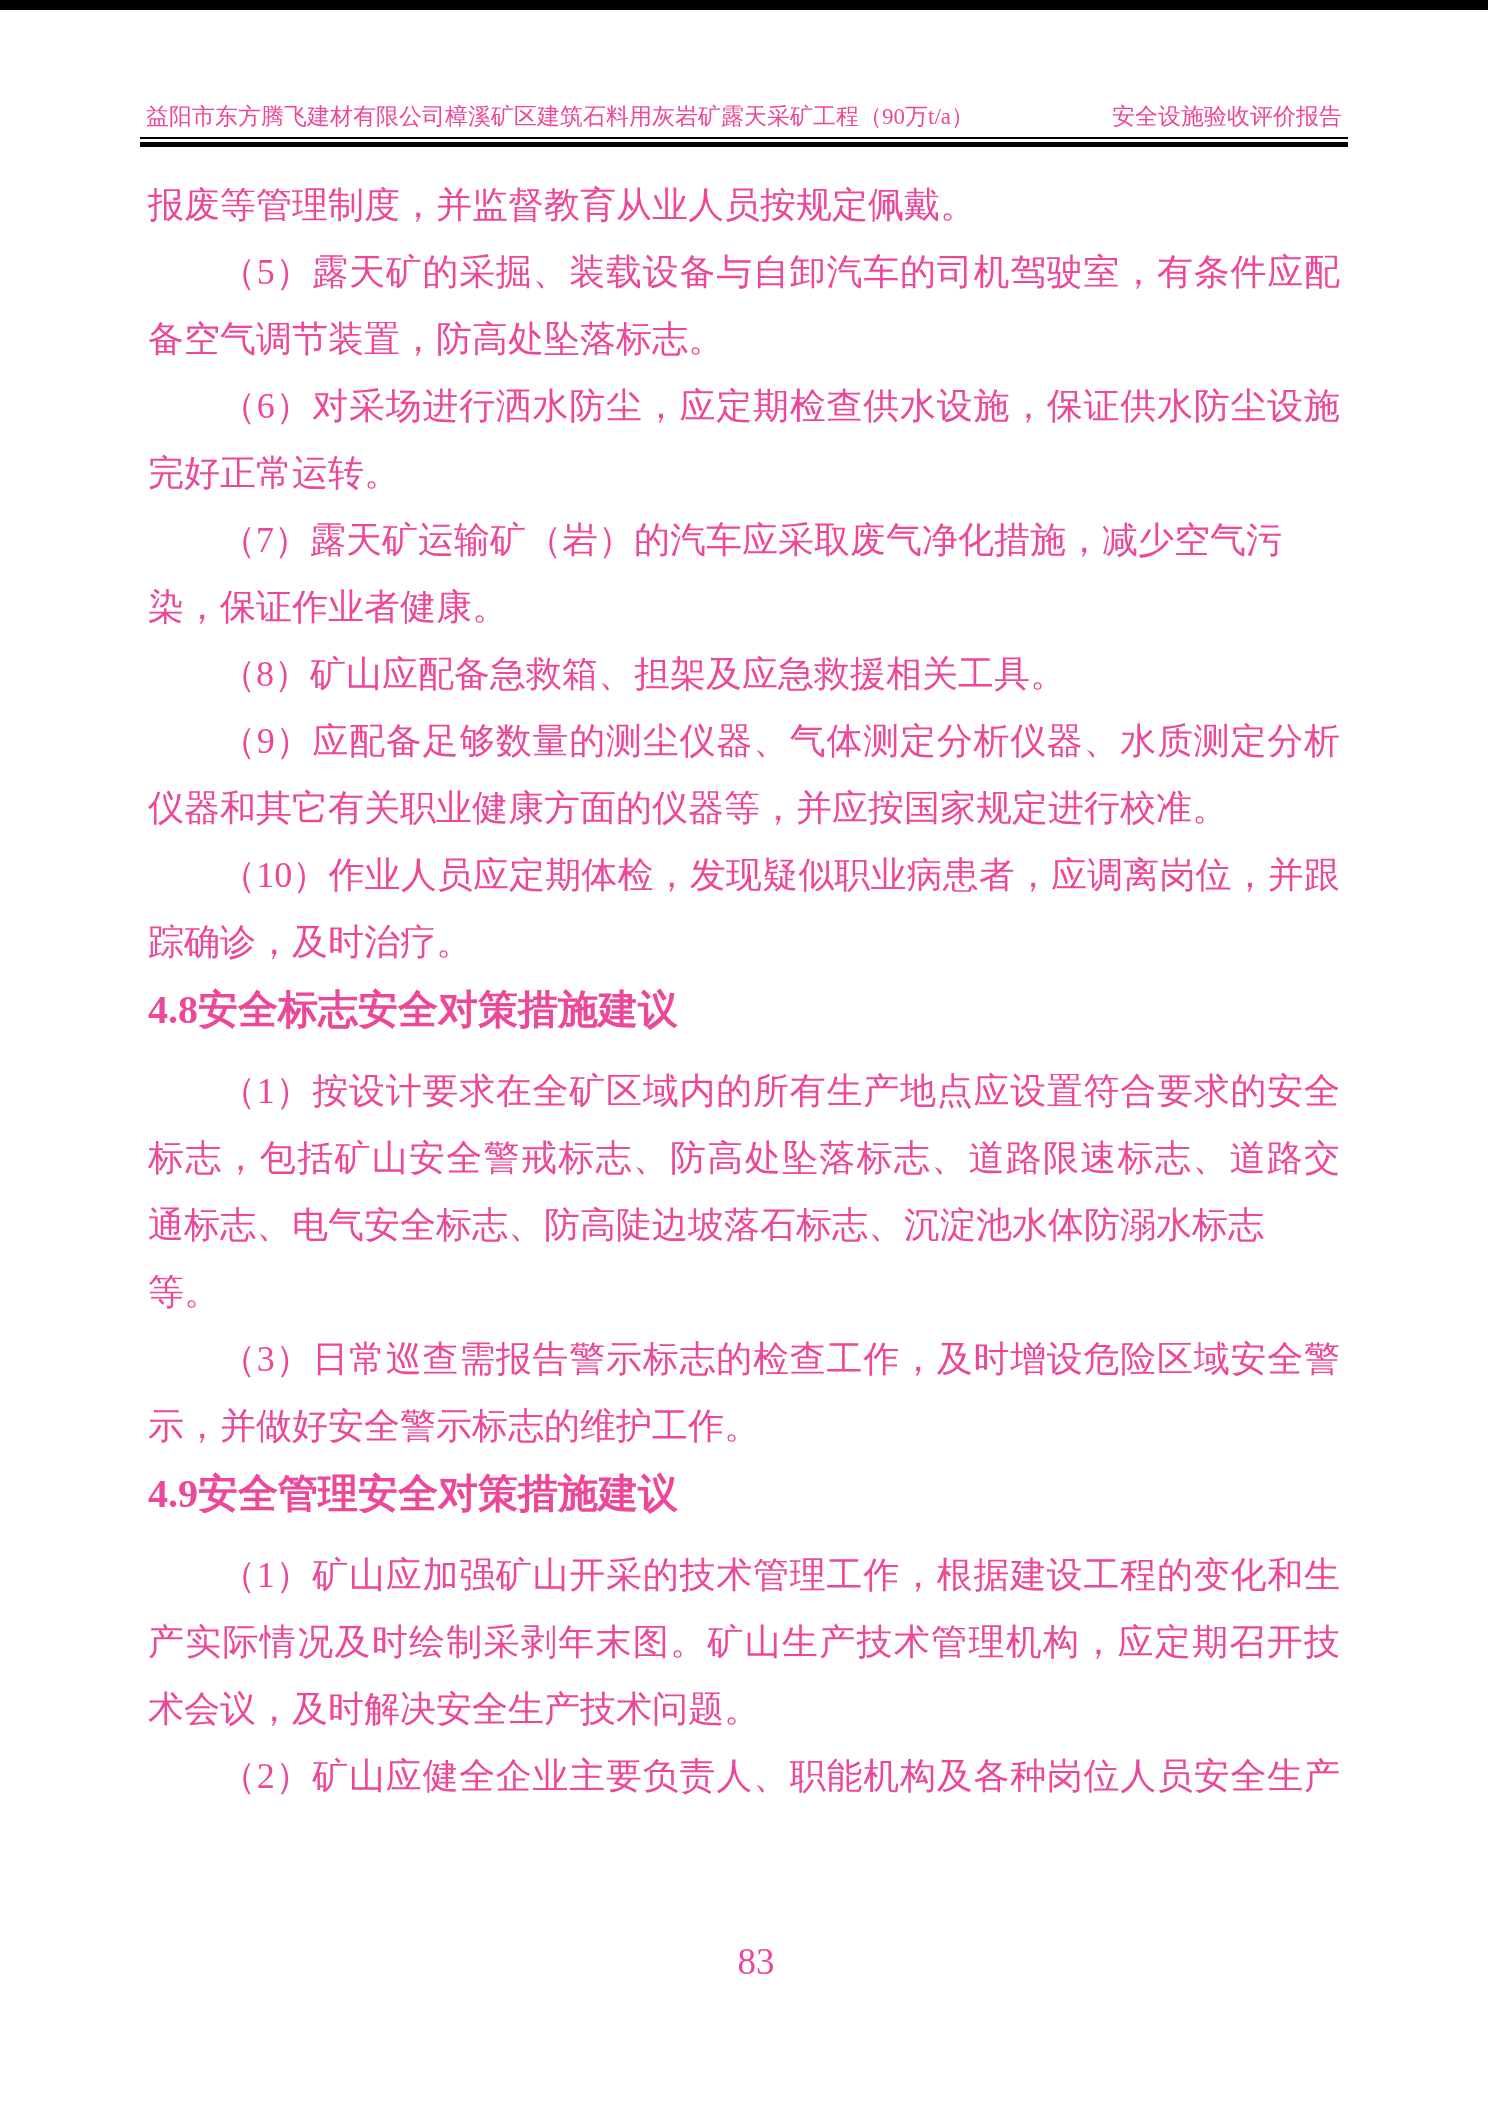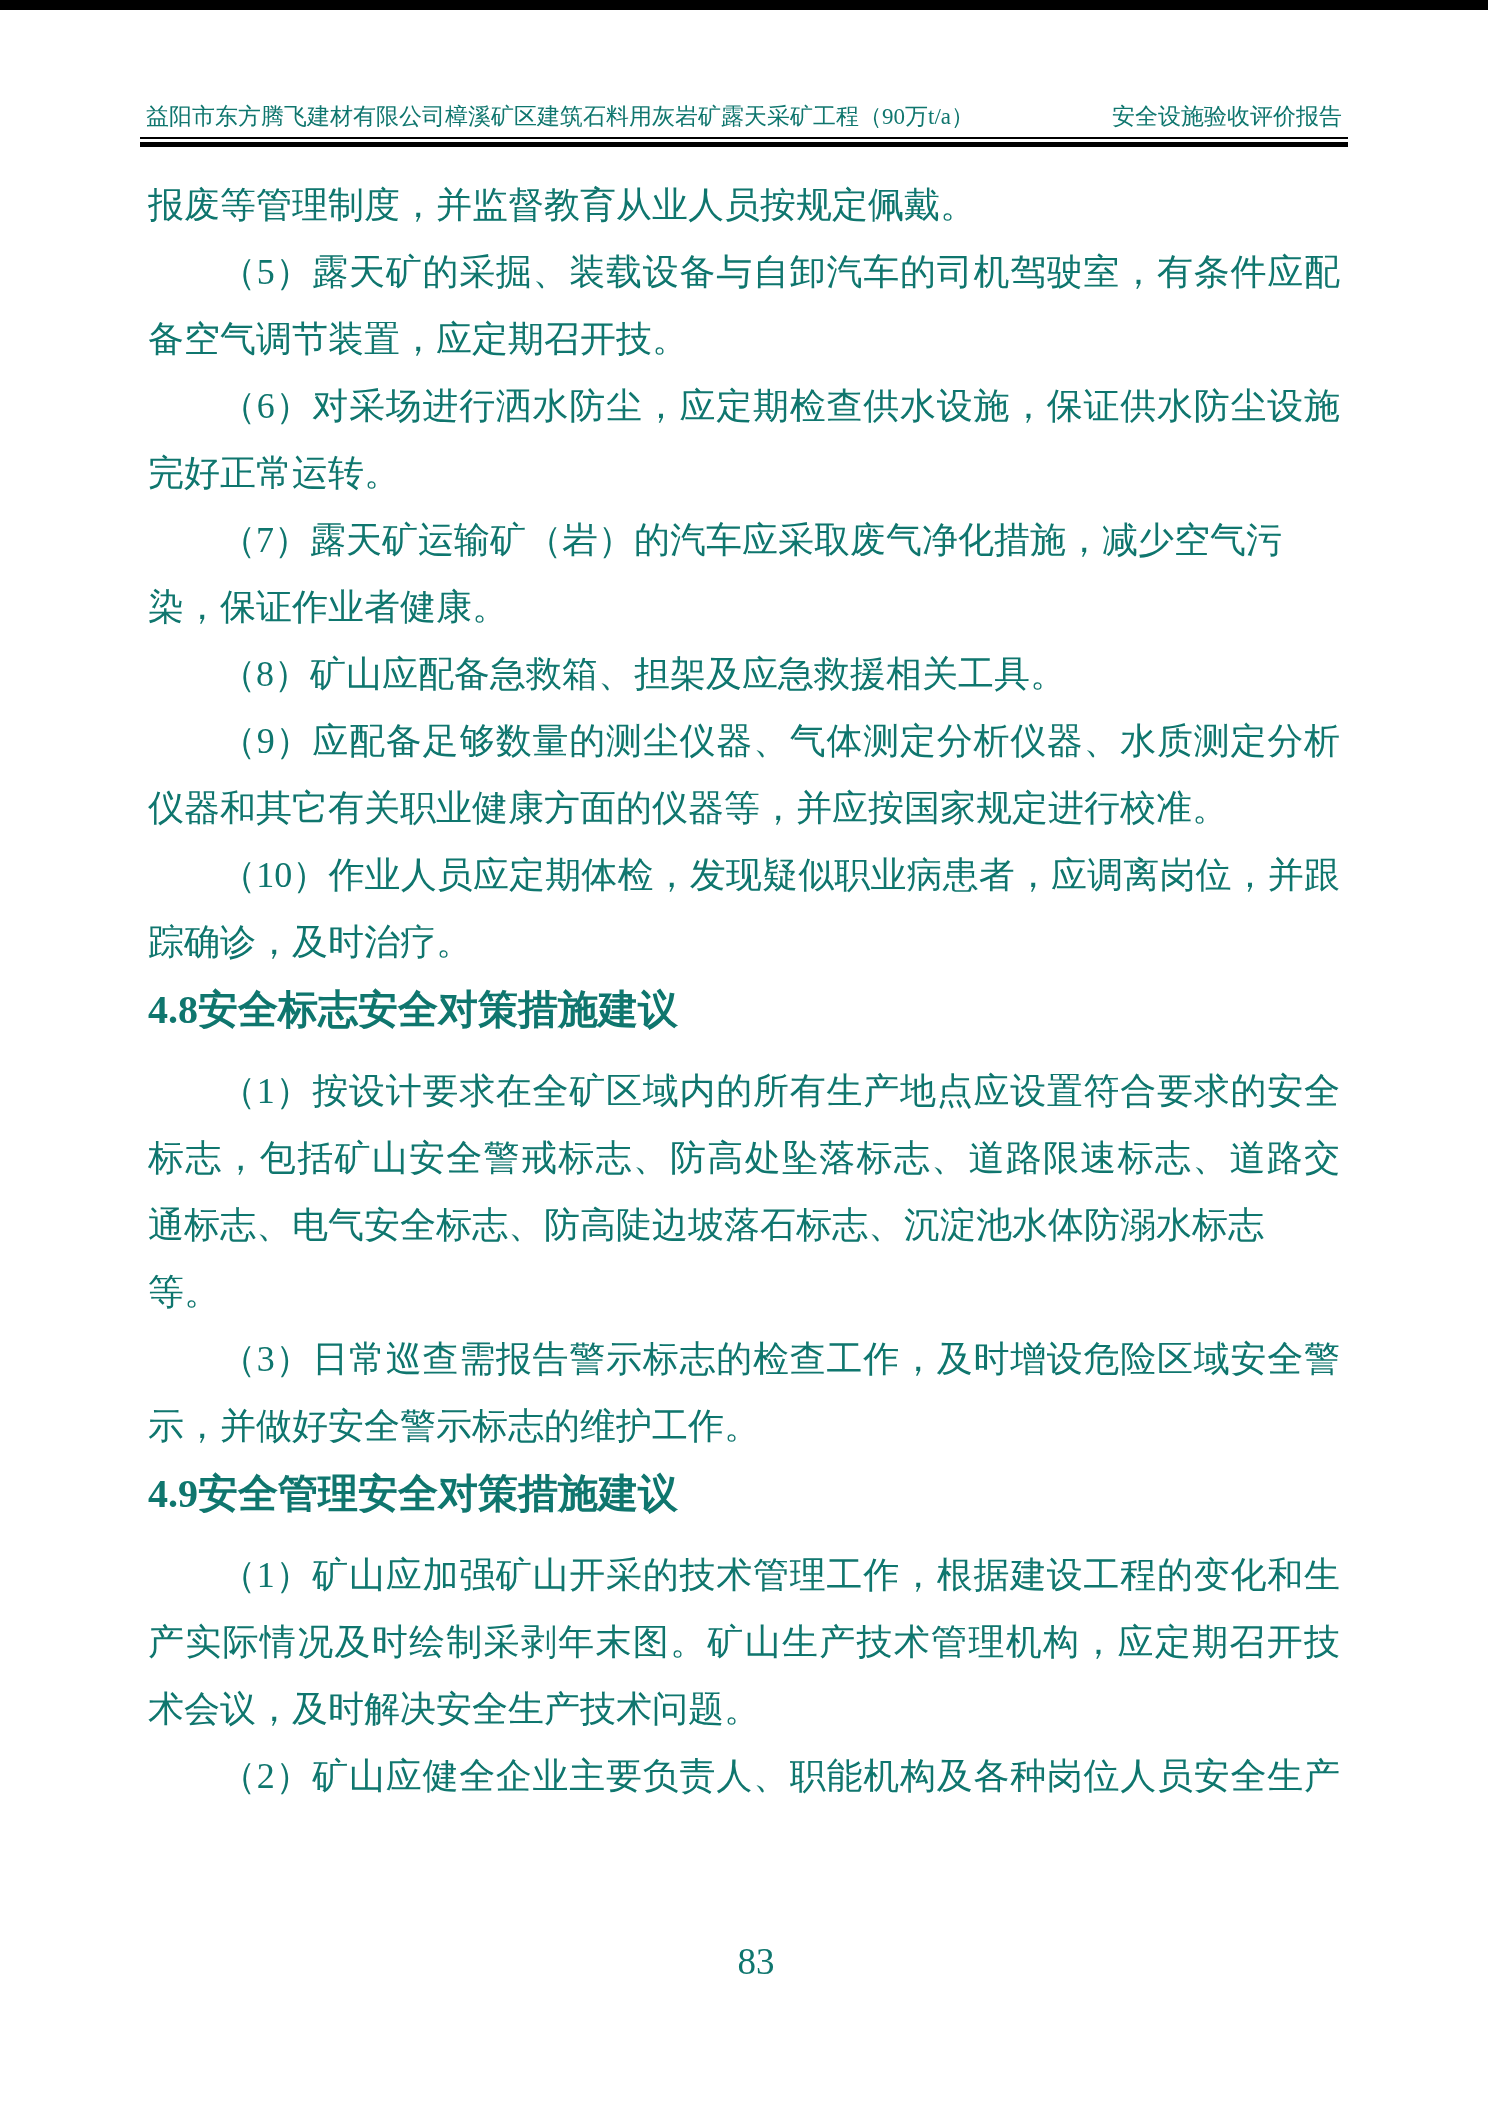--- a/index.html
+++ b/index.html
@@ -1,21 +1,21 @@
 <!DOCTYPE html>
 <html><head>
 <meta charset="utf-8">
 <style>
   html, body { margin: 0; padding: 0; background: #ffffff; }
   .page {
     position: relative;
     width: 1488px;
     height: 2104px;
     background: #ffffff;
-    color: #0f766e;
+    color: #ec4899;
     font-family: "Liberation Serif", "DejaVu Serif", serif;
     overflow: hidden;
   }
   .top-bar {
     position: absolute;
     top: 0; left: 0;
     width: 100%; height: 10px;
     background: #000000;
   }
   .header {
@@ -90,21 +90,21 @@
 
   <div class="header-rule">
     <div class="rule-thin"></div>
     <div class="rule-gap"></div>
     <div class="rule-thick"></div>
   </div>
 
   <div class="body-text" id="body-lines">
       <div class="line body">报废等管理制度，并监督教育从业人员按规定佩戴。</div>
       <div class="line body indent fill">（5）露天矿的采掘、装载设备与自卸汽车的司机驾驶室，有条件应配</div>
-      <div class="line body">备空气调节装置，应定期召开技。</div>
+      <div class="line body">备空气调节装置，防高处坠落标志。</div>
       <div class="line body indent fill">（6）对采场进行洒水防尘，应定期检查供水设施，保证供水防尘设施</div>
       <div class="line body">完好正常运转。</div>
       <div class="line body indent">（7）露天矿运输矿（岩）的汽车应采取废气净化措施，减少空气污</div>
       <div class="line body">染，保证作业者健康。</div>
       <div class="line body indent">（8）矿山应配备急救箱、担架及应急救援相关工具。</div>
       <div class="line body indent fill">（9）应配备足够数量的测尘仪器、气体测定分析仪器、水质测定分析</div>
       <div class="line body">仪器和其它有关职业健康方面的仪器等，并应按国家规定进行校准。</div>
       <div class="line body indent fill">（10）作业人员应定期体检，发现疑似职业病患者，应调离岗位，并跟</div>
       <div class="line body">踪确诊，及时治疗。</div>
       <div class="line heading">4.8安全标志安全对策措施建议</div>

